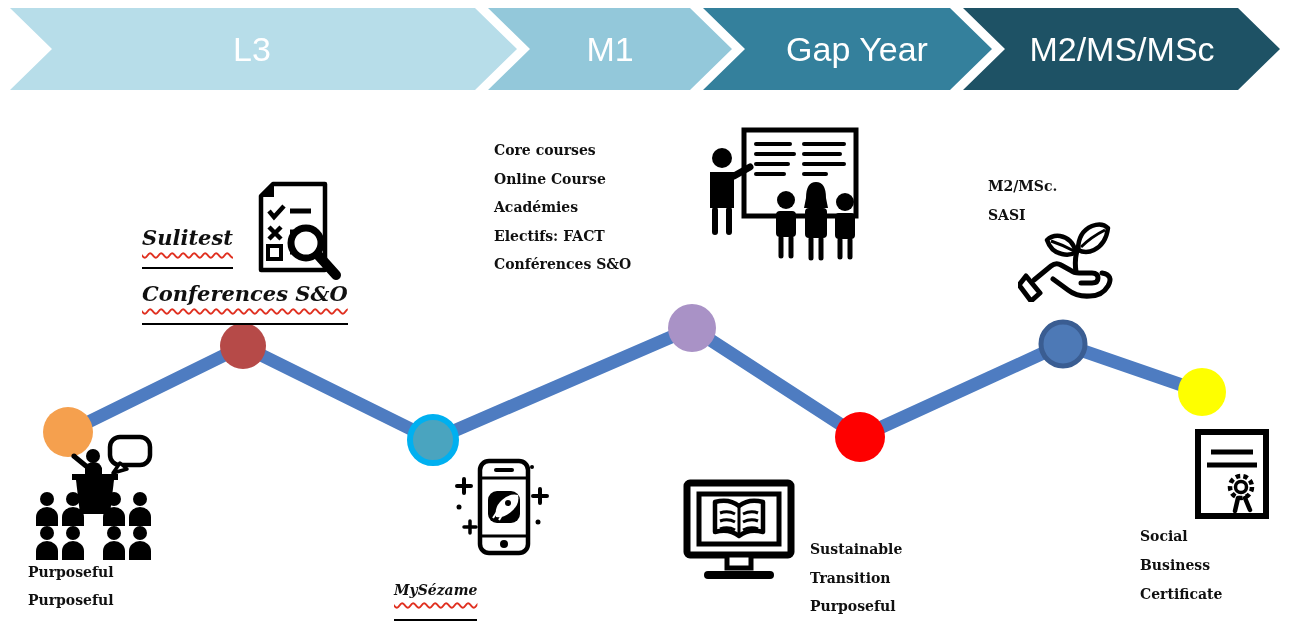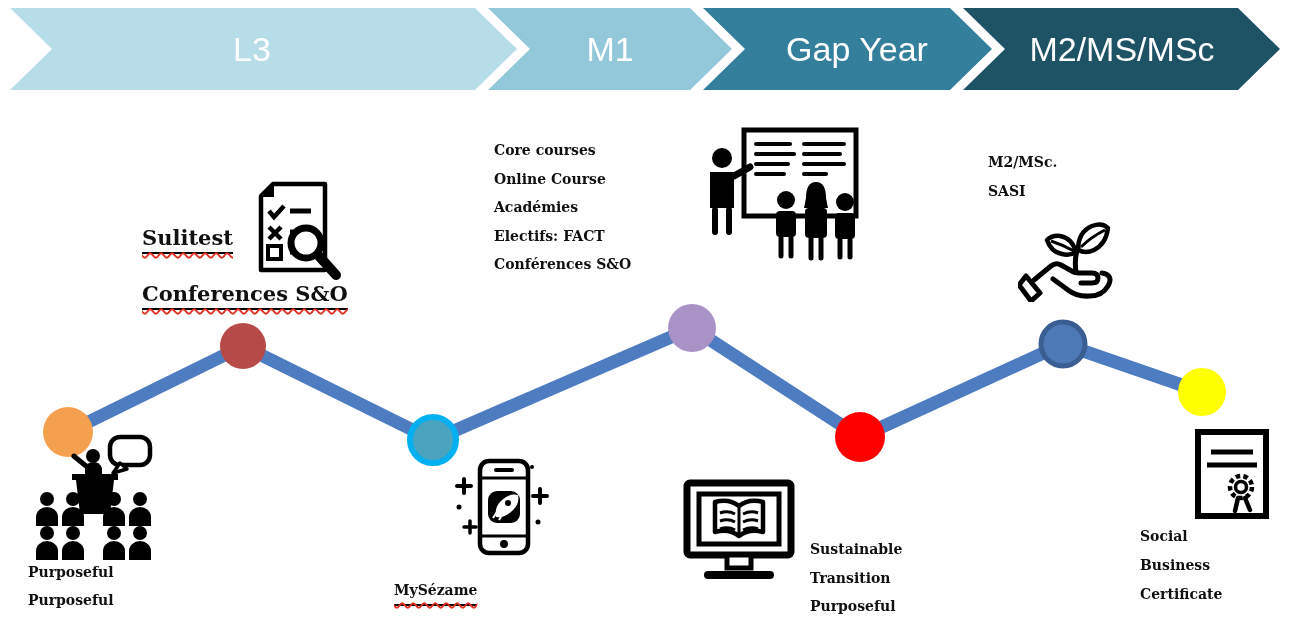--- a/index.html
+++ b/index.html
@@ -12,21 +12,21 @@
   .banner-text{
     font-family:"Liberation Sans","DejaVu Sans",sans-serif;
     font-size:34px;fill:#ffffff;
   }
   .label{
     position:absolute;font-weight:bold;color:#101010;
     font-size:14px;line-height:28px;white-space:nowrap;
   }
   .label.small{font-size:21px;}
   .uline{
-    display:inline-block;border-bottom:2.5px solid #000;padding-bottom:0px;
+    display:inline-block;border-bottom:2.5px solid #000;padding-bottom:15px;font-style:italic;
   }
   .wavy{
     text-decoration:underline wavy #e03020 1.5px;
     text-underline-offset:7px;
     text-decoration-skip-ink:none;
   }
   .icon{position:absolute;}
 </style>
 </head>
 <body>
@@ -173,21 +173,21 @@
     </g>
     <rect x="45" y="77" width="24" height="13" fill="#fff" stroke="#000" stroke-width="5"></rect>
     <line x1="26" y1="97" x2="88" y2="97" stroke="#000" stroke-width="8" stroke-linecap="round"></line>
   </svg>
   <div class="label" style="left:810px;top:535px;line-height:28.5px">
     <div>Sustainable</div>
     <div>Transition</div>
     <div>Purposeful</div>
   </div>
 
-  <div class="label" style="left:988px;top:148px;line-height:29px">
+  <div class="label" style="left:988px;top:172px;line-height:29px">
     <div>M2/MSc.</div>
     <div>SASI</div>
   </div>
   <svg class="icon" style="left:1018px;top:210px" width="98" height="92" viewBox="0 0 98 92">
     <path d="M58 62 q-2 -14 2 -24" stroke="#000" stroke-width="5" fill="none" stroke-linecap="round"></path>
     <path d="M60 40 q0 -18 14 -24 q10 -4 16 2 q-2 16 -14 22 q-8 4 -16 0 z" fill="none" stroke="#000" stroke-width="4.5" stroke-linejoin="round"></path>
     <path d="M63 37 q10 -10 24 -17" stroke="#000" stroke-width="3" fill="none"></path>
     <path d="M58 42 q-4 -14 -16 -16 q-8 -1 -13 4 q4 12 15 14 q8 2 14 -2 z" fill="none" stroke="#000" stroke-width="4.5" stroke-linejoin="round"></path>
     <path d="M33 31 q12 4 23 10" stroke="#000" stroke-width="3" fill="none"></path>
     <path d="M16 70 l17 -14 q5 -4 10 -1 l9 5 q4 3 9 3 h13 q6 0 6 5 q0 5 -6 5 h-11" fill="none" stroke="#000" stroke-width="5" stroke-linecap="round" stroke-linejoin="round"></path>

